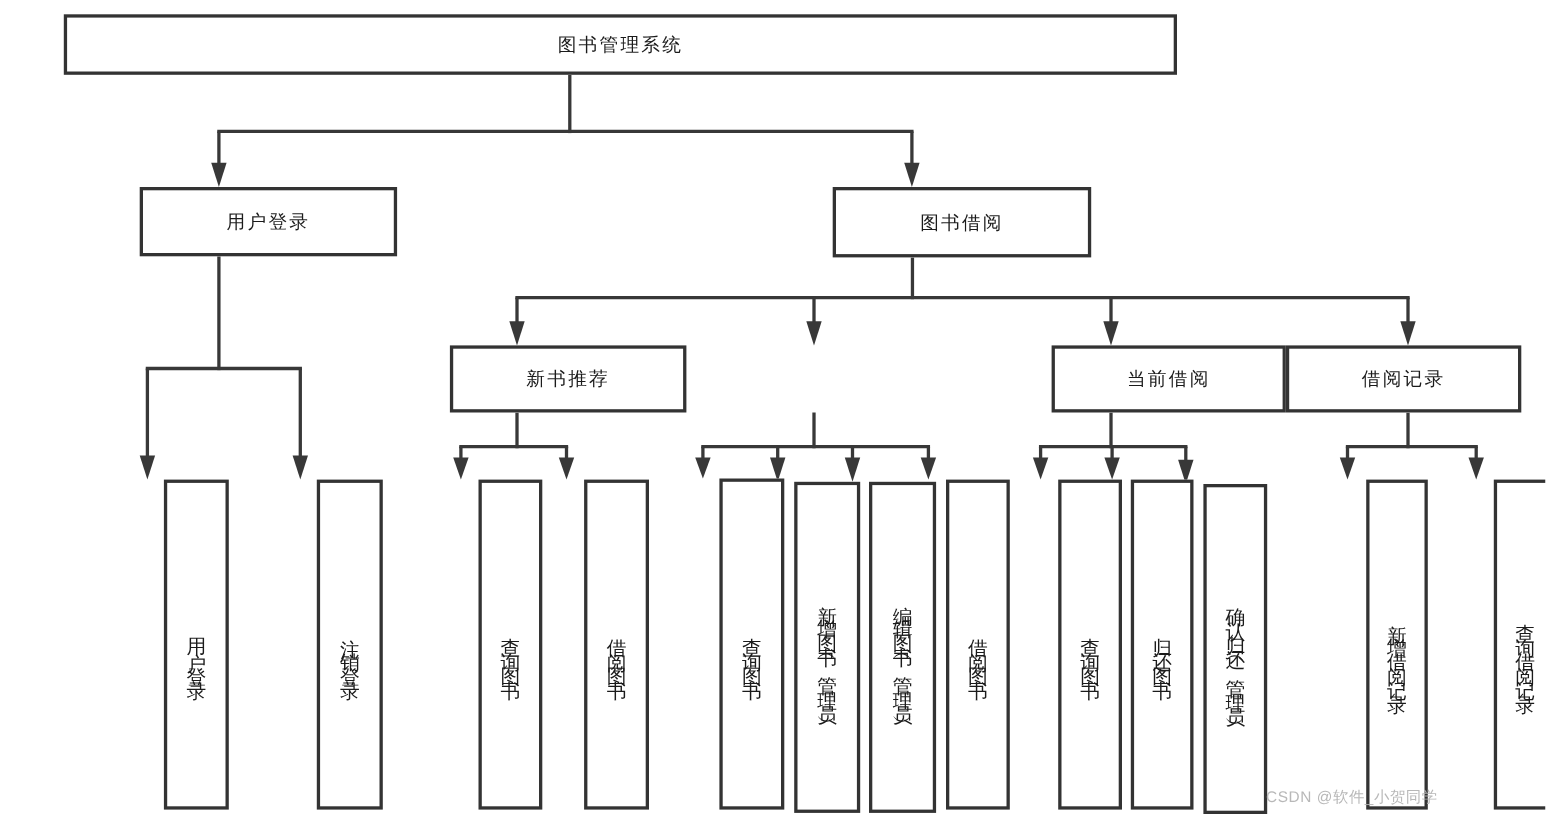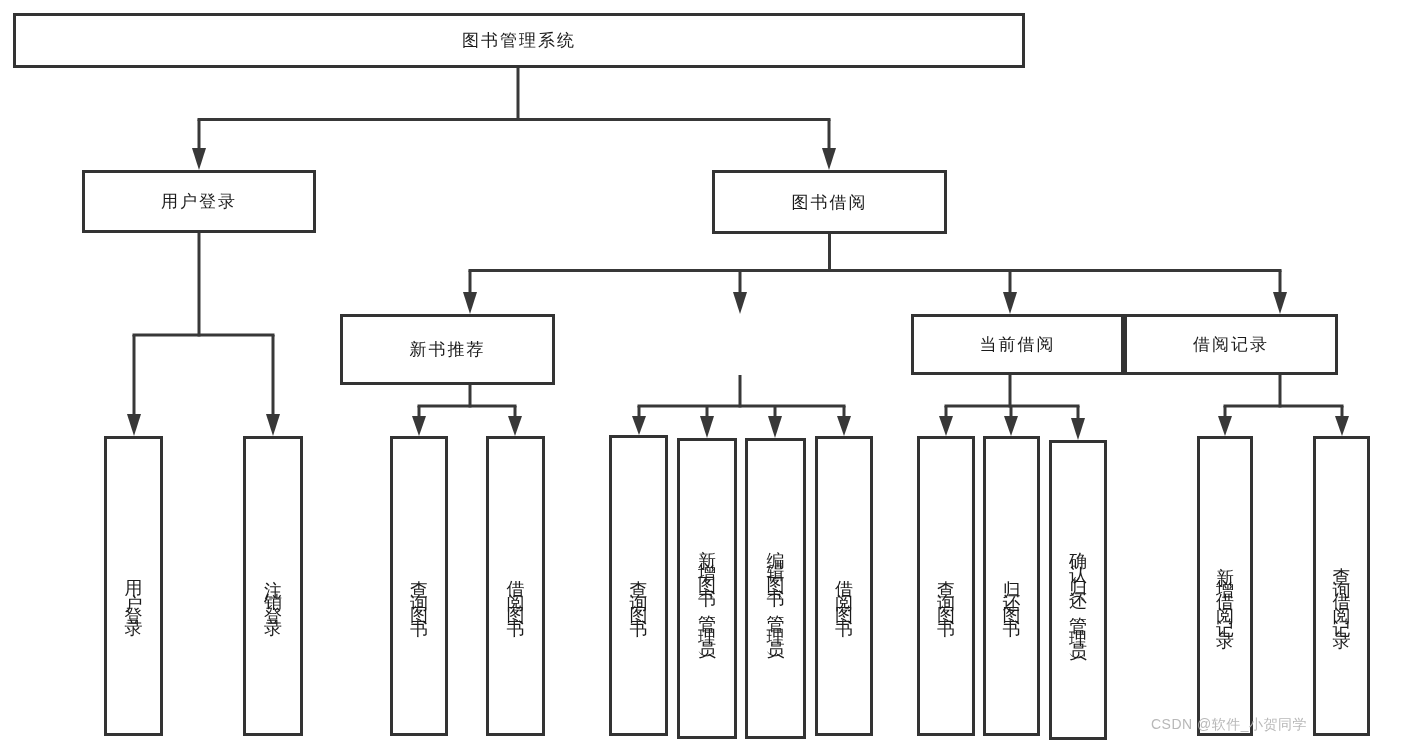--- a/index.html
+++ b/index.html
@@ -13,20 +13,21 @@
   .connectors { position:absolute; left:0; top:0; z-index:1; }
   .node {
     position:absolute;
     background:#ffffff;
     border:3px solid #333333;
     box-sizing:border-box;
     display:flex;
     align-items:center;
     justify-content:center;
     z-index:2;
+    margin-left:45px;
   }
   .node .lbl {
     font-size:17px;
     letter-spacing:2px;
     color:#1b1b1b;
     white-space:nowrap;
   }
   .node .vlbl {
     writing-mode:vertical-rl;
     font-size:18px;
@@ -119,21 +120,21 @@
     <span class="lbl">图书管理系统</span>
   </div>
 
   <div class="node" style="left:82px;top:170px;width:234px;height:63px">
     <span class="lbl">用户登录</span>
   </div>
   <div class="node" style="left:712px;top:170px;width:235px;height:64px">
     <span class="lbl">图书借阅</span>
   </div>
 
-  <div class="node" style="left:340px;top:314px;width:215px;height:71px">
+  <div class="node" style="left:364px;top:314px;width:215px;height:61px">
     <span class="lbl">新书推荐</span>
   </div>
   <div class="node" style="left:911px;top:314px;width:213px;height:61px">
     <span class="lbl">当前借阅</span>
   </div>
   <div class="node" style="left:1124px;top:314px;width:214px;height:61px">
     <span class="lbl">借阅记录</span>
   </div>
 
   <div class="node" style="left:104px;top:436px;width:59px;height:300px">

